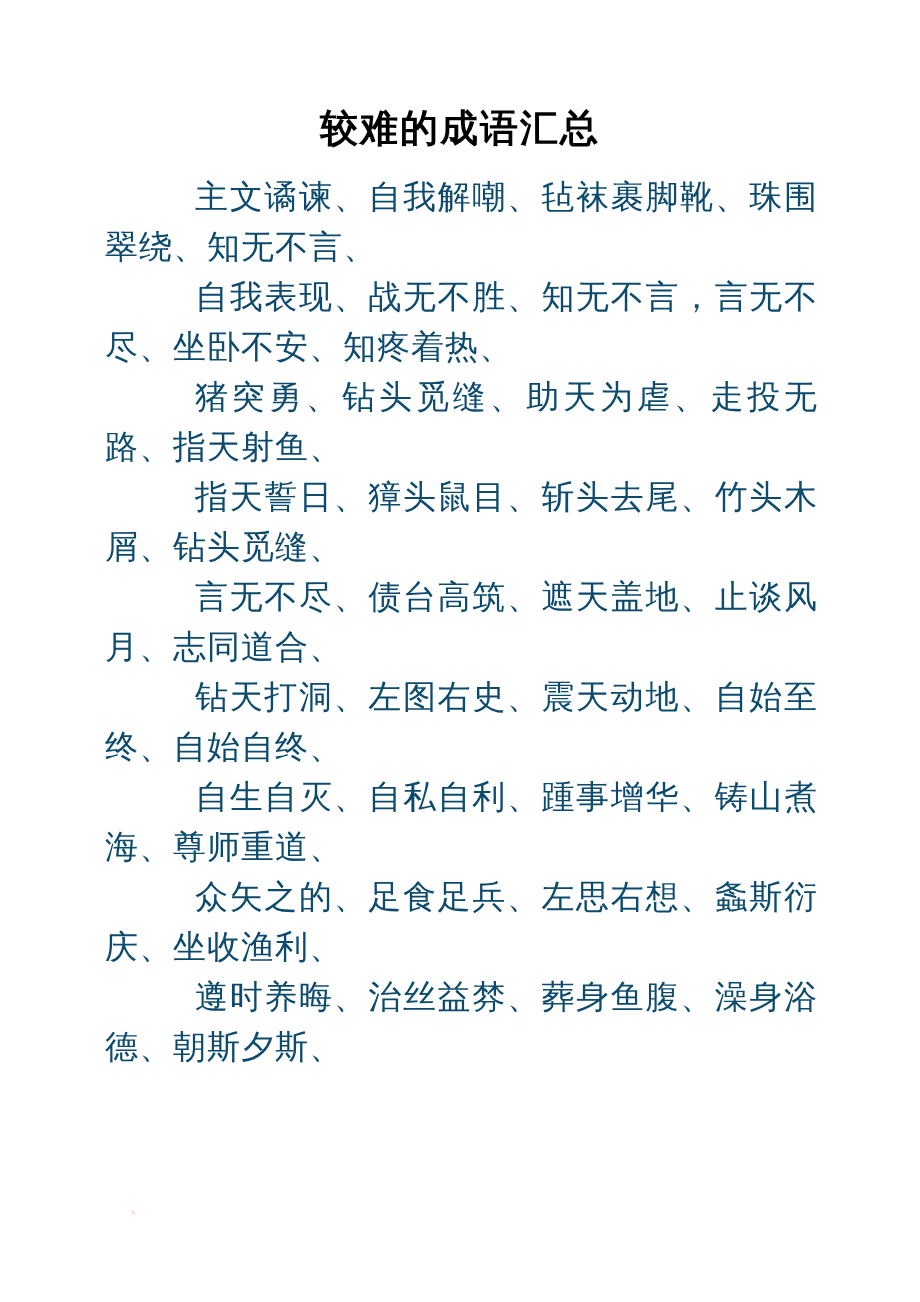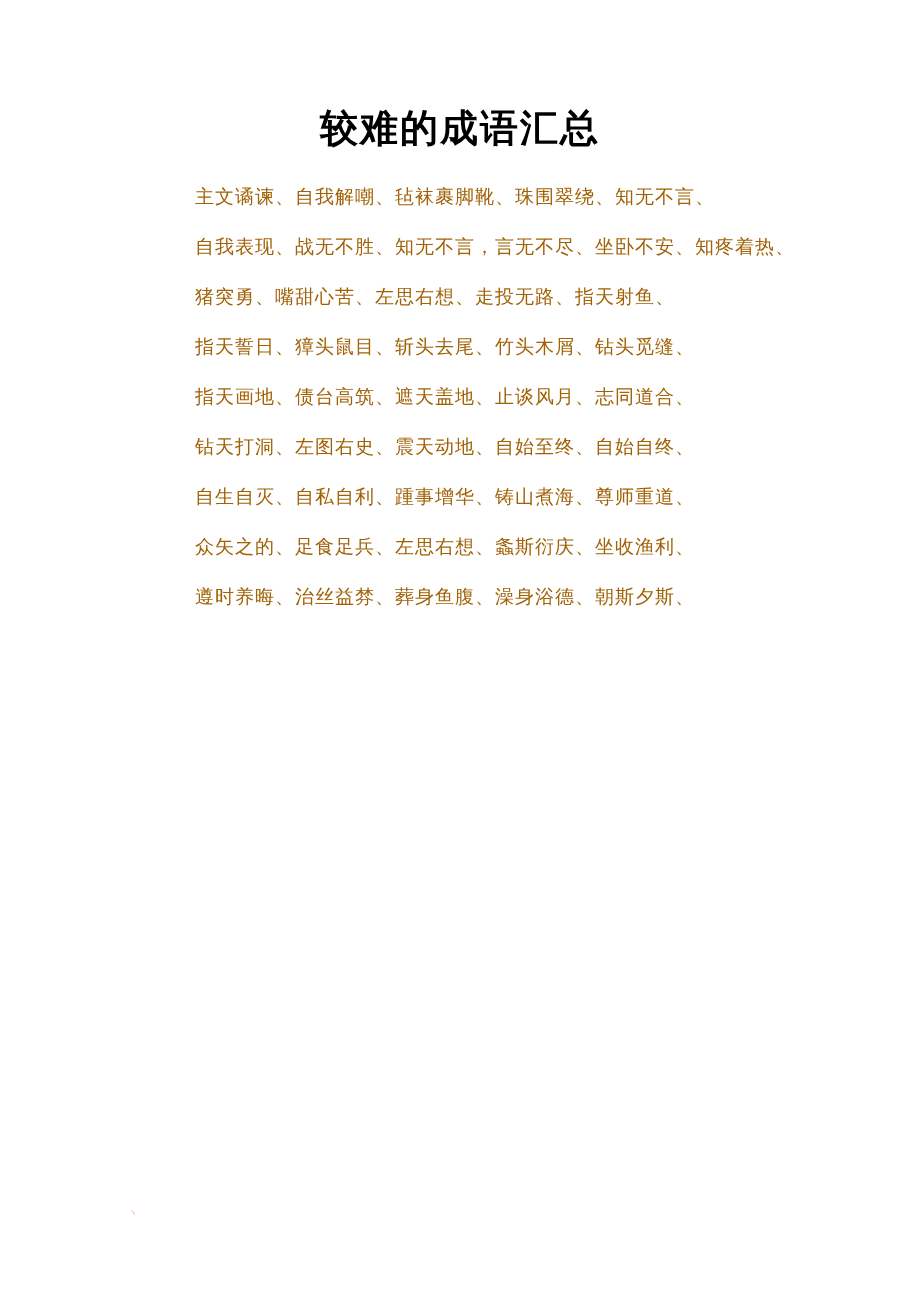--- a/index.html
+++ b/index.html
@@ -27,49 +27,49 @@
     letter-spacing: 2px;
     color: #000000;
   }
   .doc-body {
     margin-top: 18px;
     padding-left: 105px;
     padding-right: 102px;
   }
   .para {
     margin: 0;
-    font-size: 19px;
+    font-size: 33px;
     line-height: 50px;
     text-align: justify;
     text-justify: inter-character;
     text-indent: 90px;
     letter-spacing: 1px;
-    color: #a16207;
+    color: #0c4a6e;
   }
   .watermark-mark {
     position: absolute;
     left: 128px;
     top: 1188px;
     font-size: 24px;
     color: rgba(255, 170, 205, 0.55);
     pointer-events: none;
   }
 </style>
 </head>
 <body>
 
 <div class="page">
   <h1 class="doc-title">较难的成语汇总</h1>
 
   <div class="doc-body">
       <p class="para">主文谲谏、自我解嘲、毡袜裹脚靴、珠围翠绕、知无不言、</p>
       <p class="para">自我表现、战无不胜、知无不言，言无不尽、坐卧不安、知疼着热、</p>
-      <p class="para">猪突勇、嘴甜心苦、左思右想、走投无路、指天射鱼、</p>
+      <p class="para">猪突勇、钻头觅缝、助天为虐、走投无路、指天射鱼、</p>
       <p class="para">指天誓日、獐头鼠目、斩头去尾、竹头木屑、钻头觅缝、</p>
-      <p class="para">指天画地、债台高筑、遮天盖地、止谈风月、志同道合、</p>
+      <p class="para">言无不尽、债台高筑、遮天盖地、止谈风月、志同道合、</p>
       <p class="para">钻天打洞、左图右史、震天动地、自始至终、自始自终、</p>
       <p class="para">自生自灭、自私自利、踵事增华、铸山煮海、尊师重道、</p>
       <p class="para">众矢之的、足食足兵、左思右想、螽斯衍庆、坐收渔利、</p>
       <p class="para">遵时养晦、治丝益棼、葬身鱼腹、澡身浴德、朝斯夕斯、</p>
     </div>
 
   <span class="watermark-mark">、</span>
 </div>
 
 </body></html>

